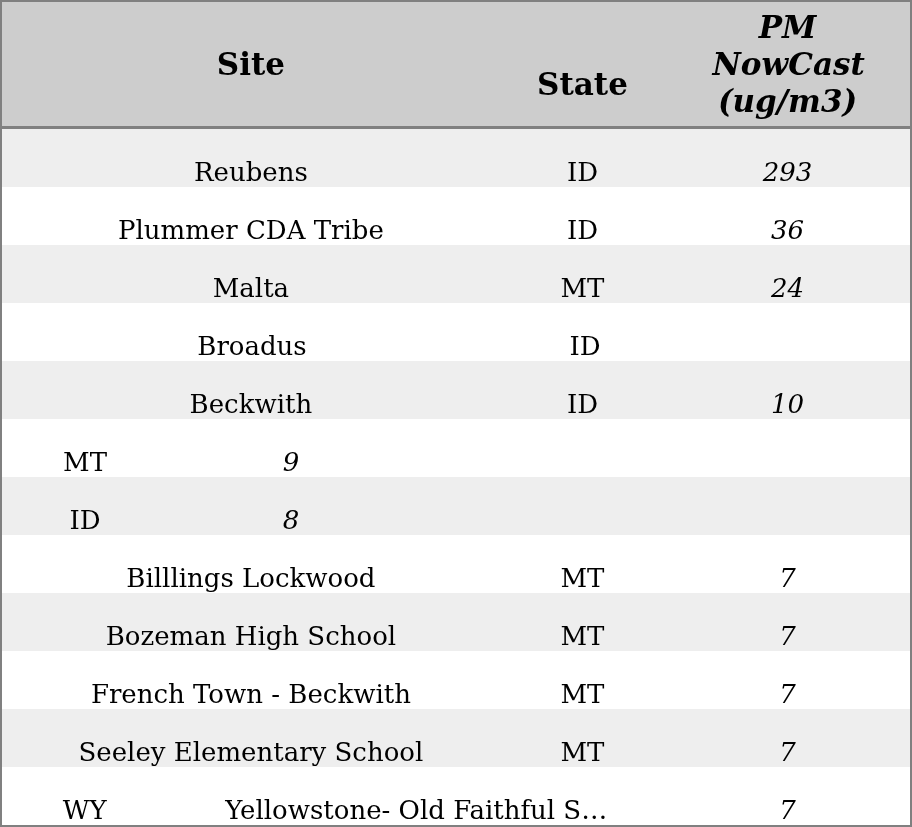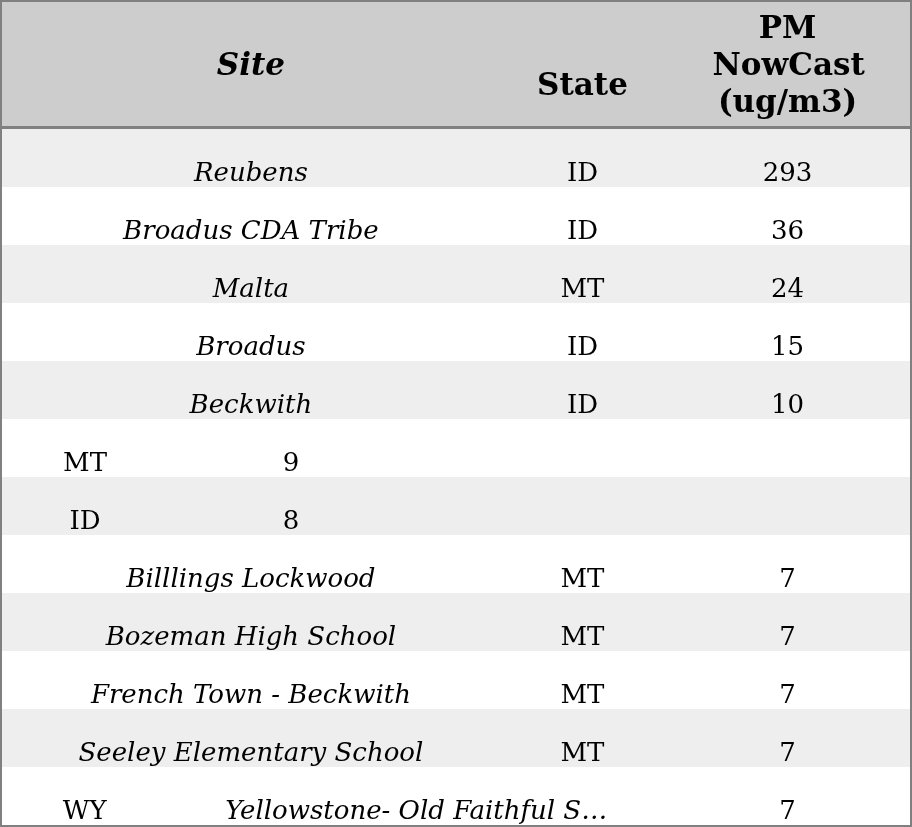--- a/index.html
+++ b/index.html
@@ -49,23 +49,23 @@
     align-items: flex-end;
     background: var(--row-bg);
     font-size: 26px;
   }
   .row:nth-child(odd) { background: var(--row-alt-bg); }
   .cell {
     text-align: center;
     white-space: nowrap;
     overflow: hidden;
   }
-  .col-site  { width: 500px; font-style: italic; }
+  .col-site  { width: 500px; }
   .col-state { width: 166px; margin-top: 40px; }
-  .col-pm    { width: 246px; }
+  .col-pm    { width: 246px; font-style: italic; }
   .wrap-label {
     display: inline-block;
     max-width: 150px;
     white-space: normal;
     vertical-align: middle;
   }
 </style>
 </head>
 <body>
 
@@ -83,35 +83,34 @@
   </div>
 
   <div class="tbody" id="rows">
   <div class="row">
     <div class="cell col-site">Reubens</div>
     <div class="cell col-state">ID</div>
     <div class="cell col-pm">293</div>
   </div>
 
   <div class="row">
-    <div class="cell col-site">Broadus CDA Tribe</div>
+    <div class="cell col-site">Plummer CDA Tribe</div>
     <div class="cell col-state">ID</div>
     <div class="cell col-pm">36</div>
   </div>
 
   <div class="row">
     <div class="cell col-site">Malta</div>
     <div class="cell col-state">MT</div>
     <div class="cell col-pm">24</div>
   </div>
 
   <div class="row">
     <div class="cell col-site">Broadus</div>
     <div class="cell col-state">ID</div>
-    <div class="cell col-pm">15</div>
   </div>
 
   <div class="row">
     <div class="cell col-site">Beckwith</div>
     <div class="cell col-state">ID</div>
     <div class="cell col-pm">10</div>
   </div>
 
   <div class="row">
     <div class="cell col-state">MT</div>

